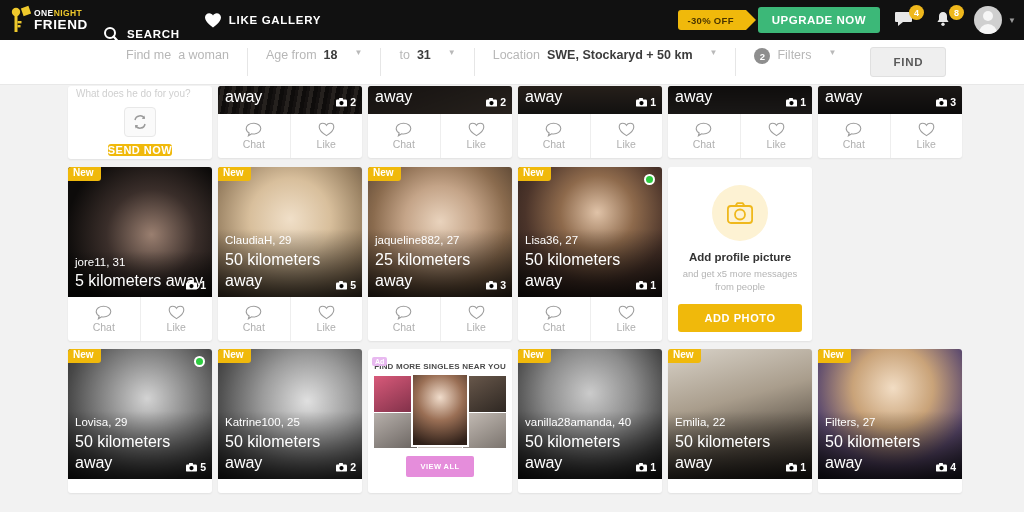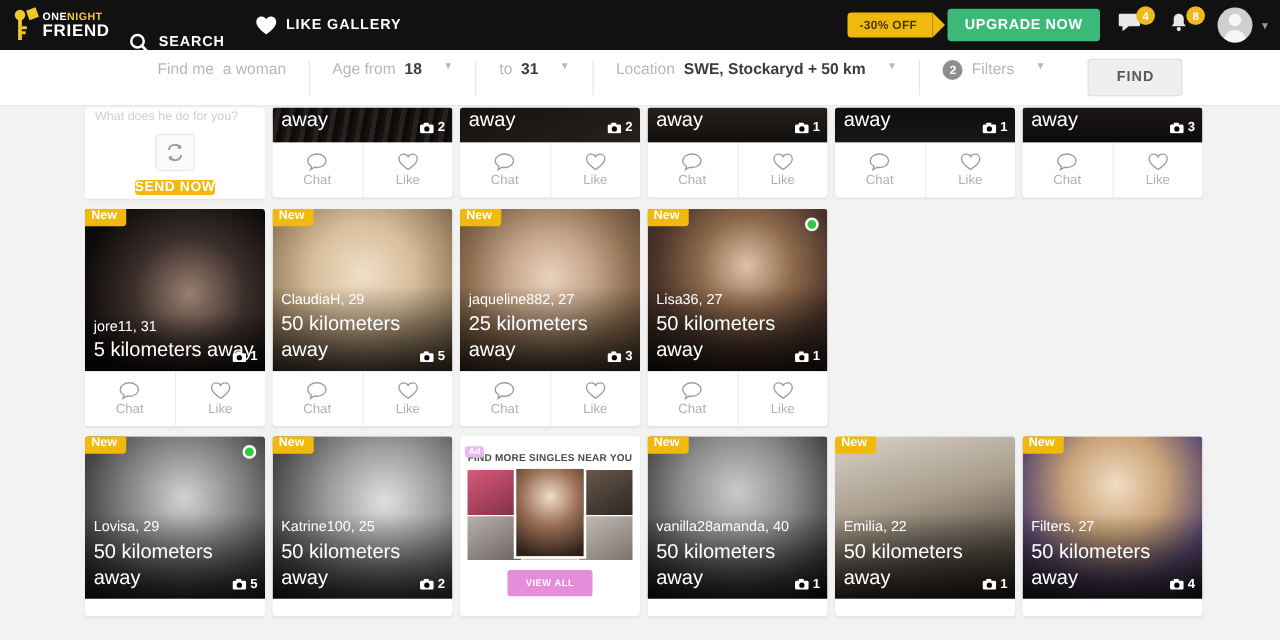--- a/index.html
+++ b/index.html
@@ -638,20 +638,32 @@
         </div>
         <div class="act">
           <svg width="17" height="15" viewBox="0 0 17 15">
               <path d="M8.5 13.6 C8.5 13.6 1.2 9.2 1.2 5 C1.2 2.8 2.9 1.3 4.8 1.3 C6.3 1.3 7.9 2.2 8.5 3.3 C9.1 2.2 10.7 1.3 12.2 1.3 C14.1 1.3 15.8 2.8 15.8 5 C15.8 9.2 8.5 13.6 8.5 13.6 z" fill="none" stroke="#9e9e9e" stroke-width="1.1"></path>
             </svg>
           <span>Like</span>
         </div>
       </div>
     </div>
 
+    <div class="addphoto">
+      <div class="ap-circle">
+        <svg width="26" height="22" viewBox="0 0 26 22">
+            <rect x="0.9" y="4" width="24.2" height="17" rx="3" fill="none" stroke="#efb81c" stroke-width="1.8"></rect>
+            <path d="M8.5 4 L10.2 1.2 h5.6 L17.5 4" fill="none" stroke="#efb81c" stroke-width="1.8" stroke-linejoin="round"></path>
+            <circle cx="13" cy="12.5" r="5" fill="none" stroke="#efb81c" stroke-width="1.8"></circle>
+          </svg>
+      </div>
+      <div class="ap-title">Add profile picture</div>
+      <div class="ap-sub">and get x5 more messages from people</div>
+      <button class="ap-btn">ADD PHOTO</button>
+    </div>
   </div>
 
   <div class="row">
 
     <div class="card">
       <div class="photo">
         <div class="bg gs" style="background:radial-gradient(circle at 55% 38%,#d8d2cd 0%,#908b87 36%,#4b4846 70%,#1c1b1a 100%);"></div>
         <span class="new-tag">New</span>
         <span class="online-dot"></span>
         <div class="pinfo">

